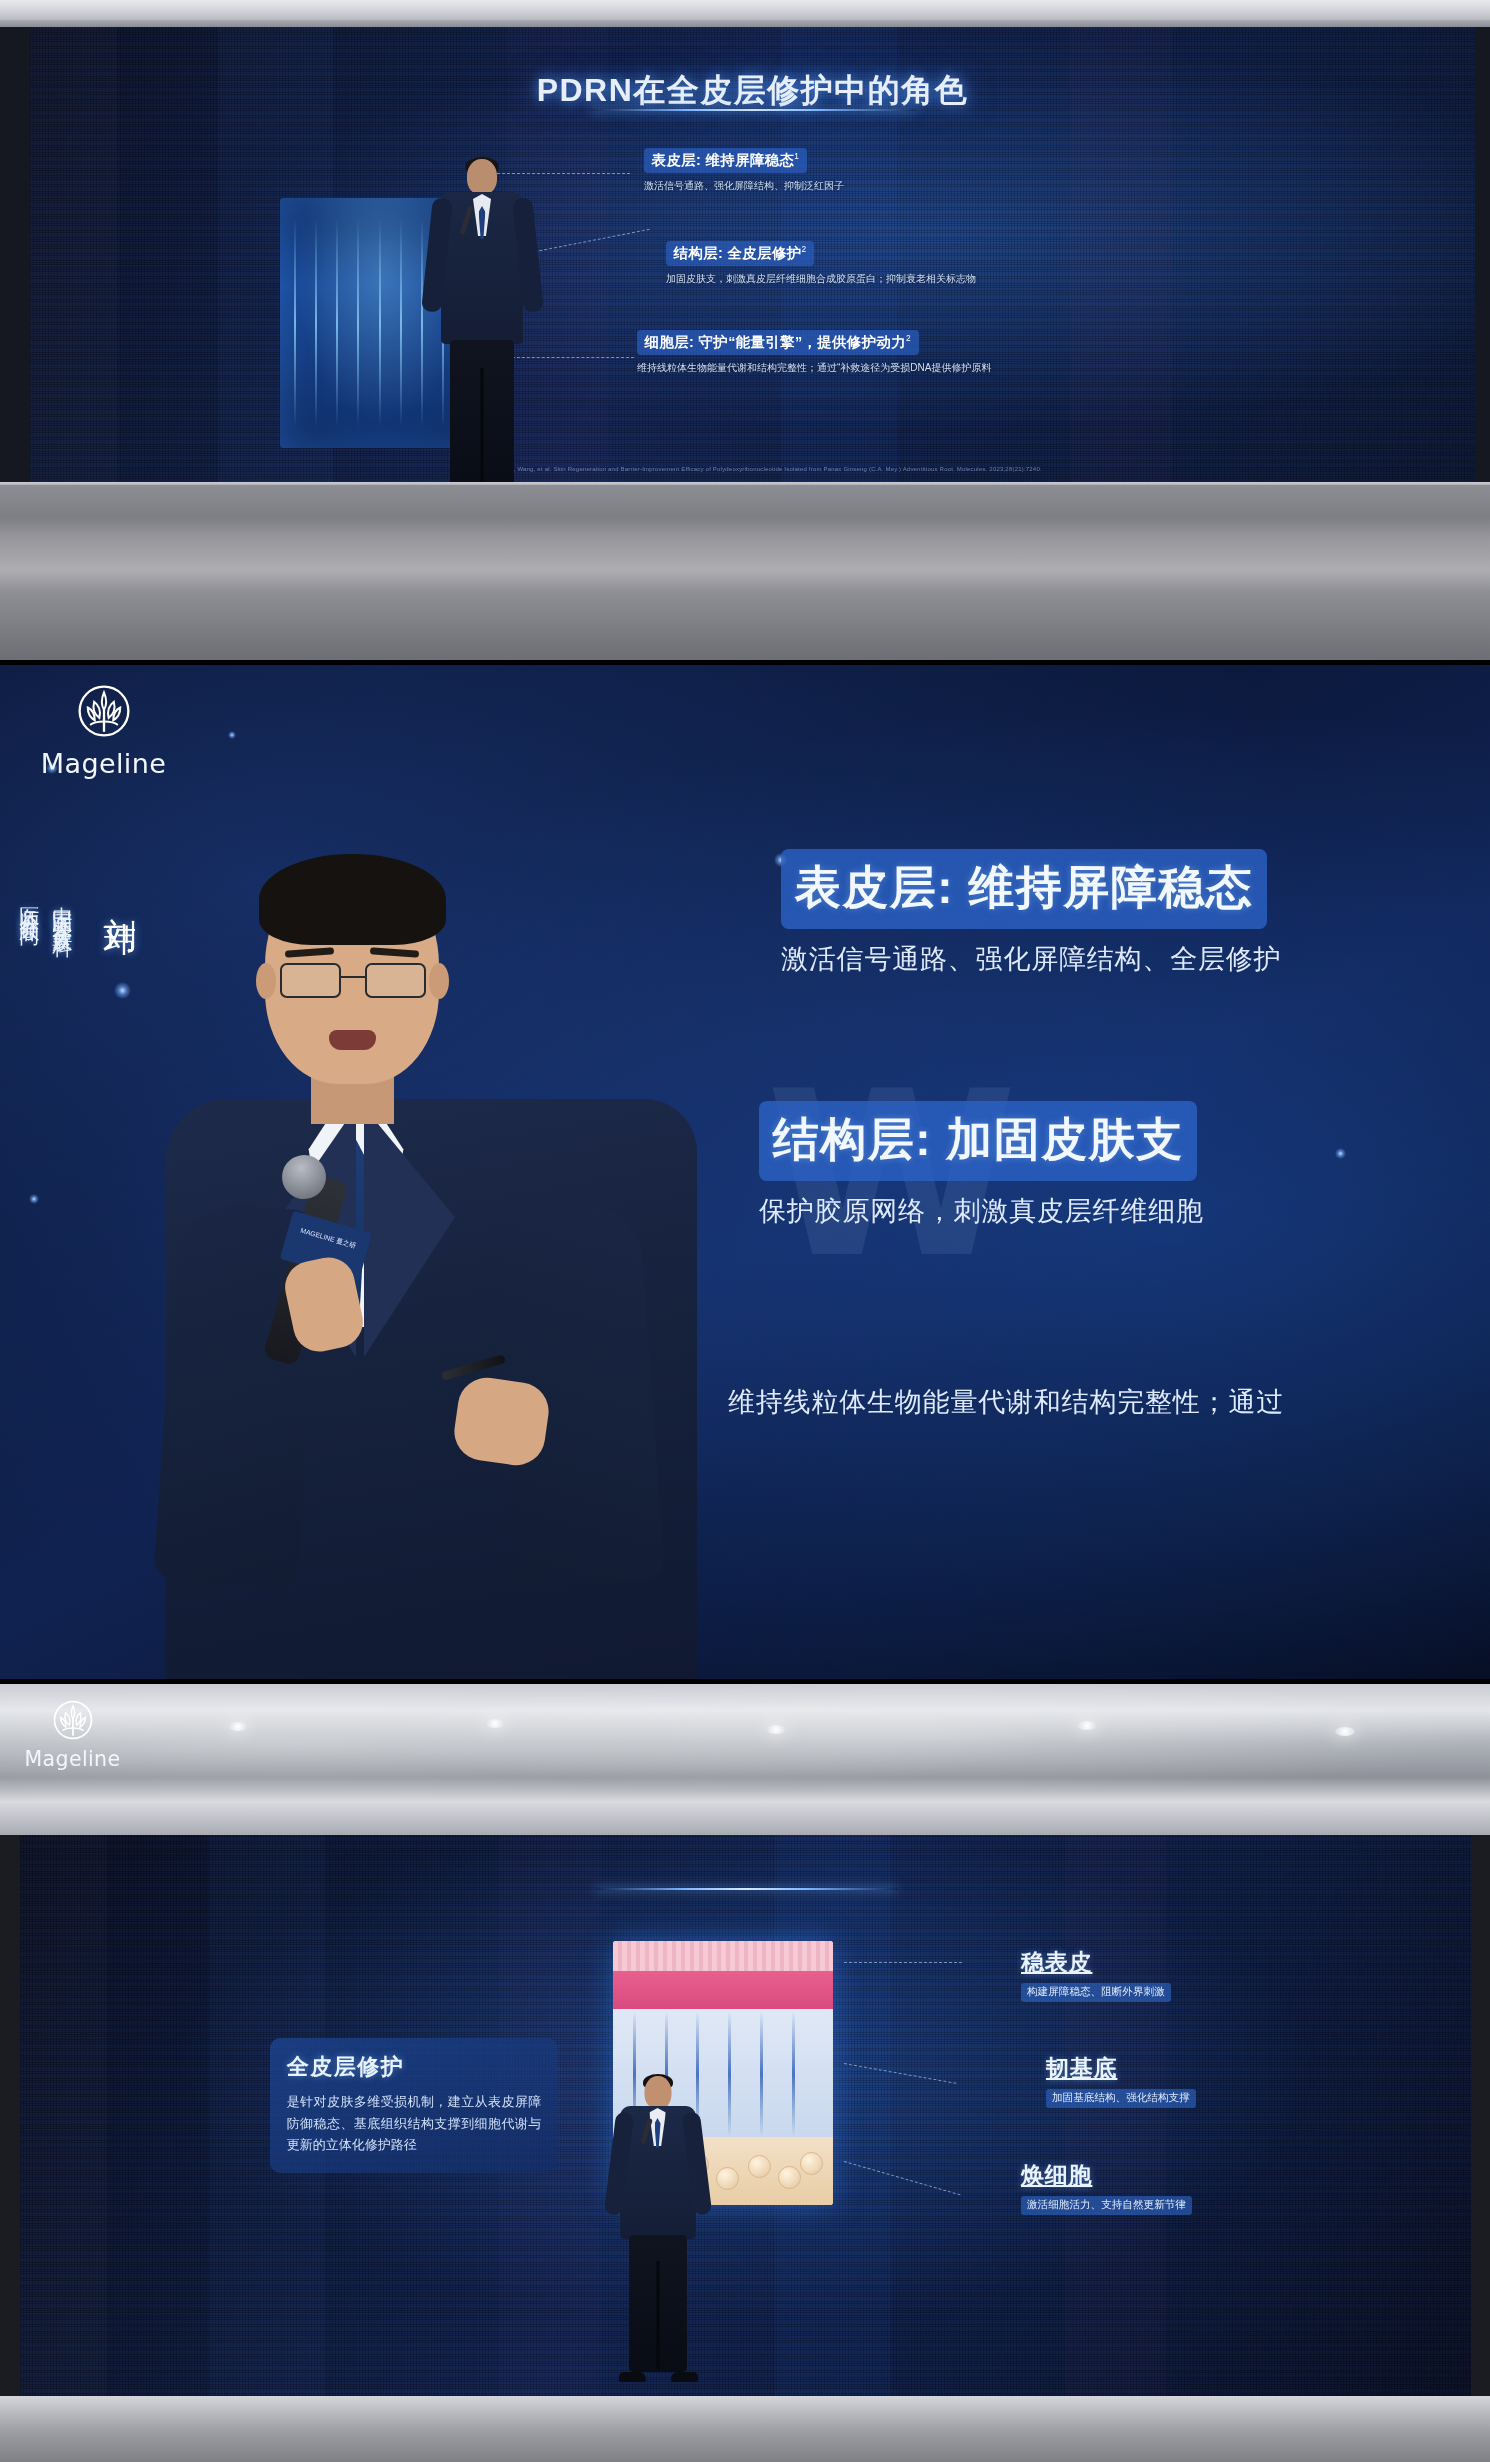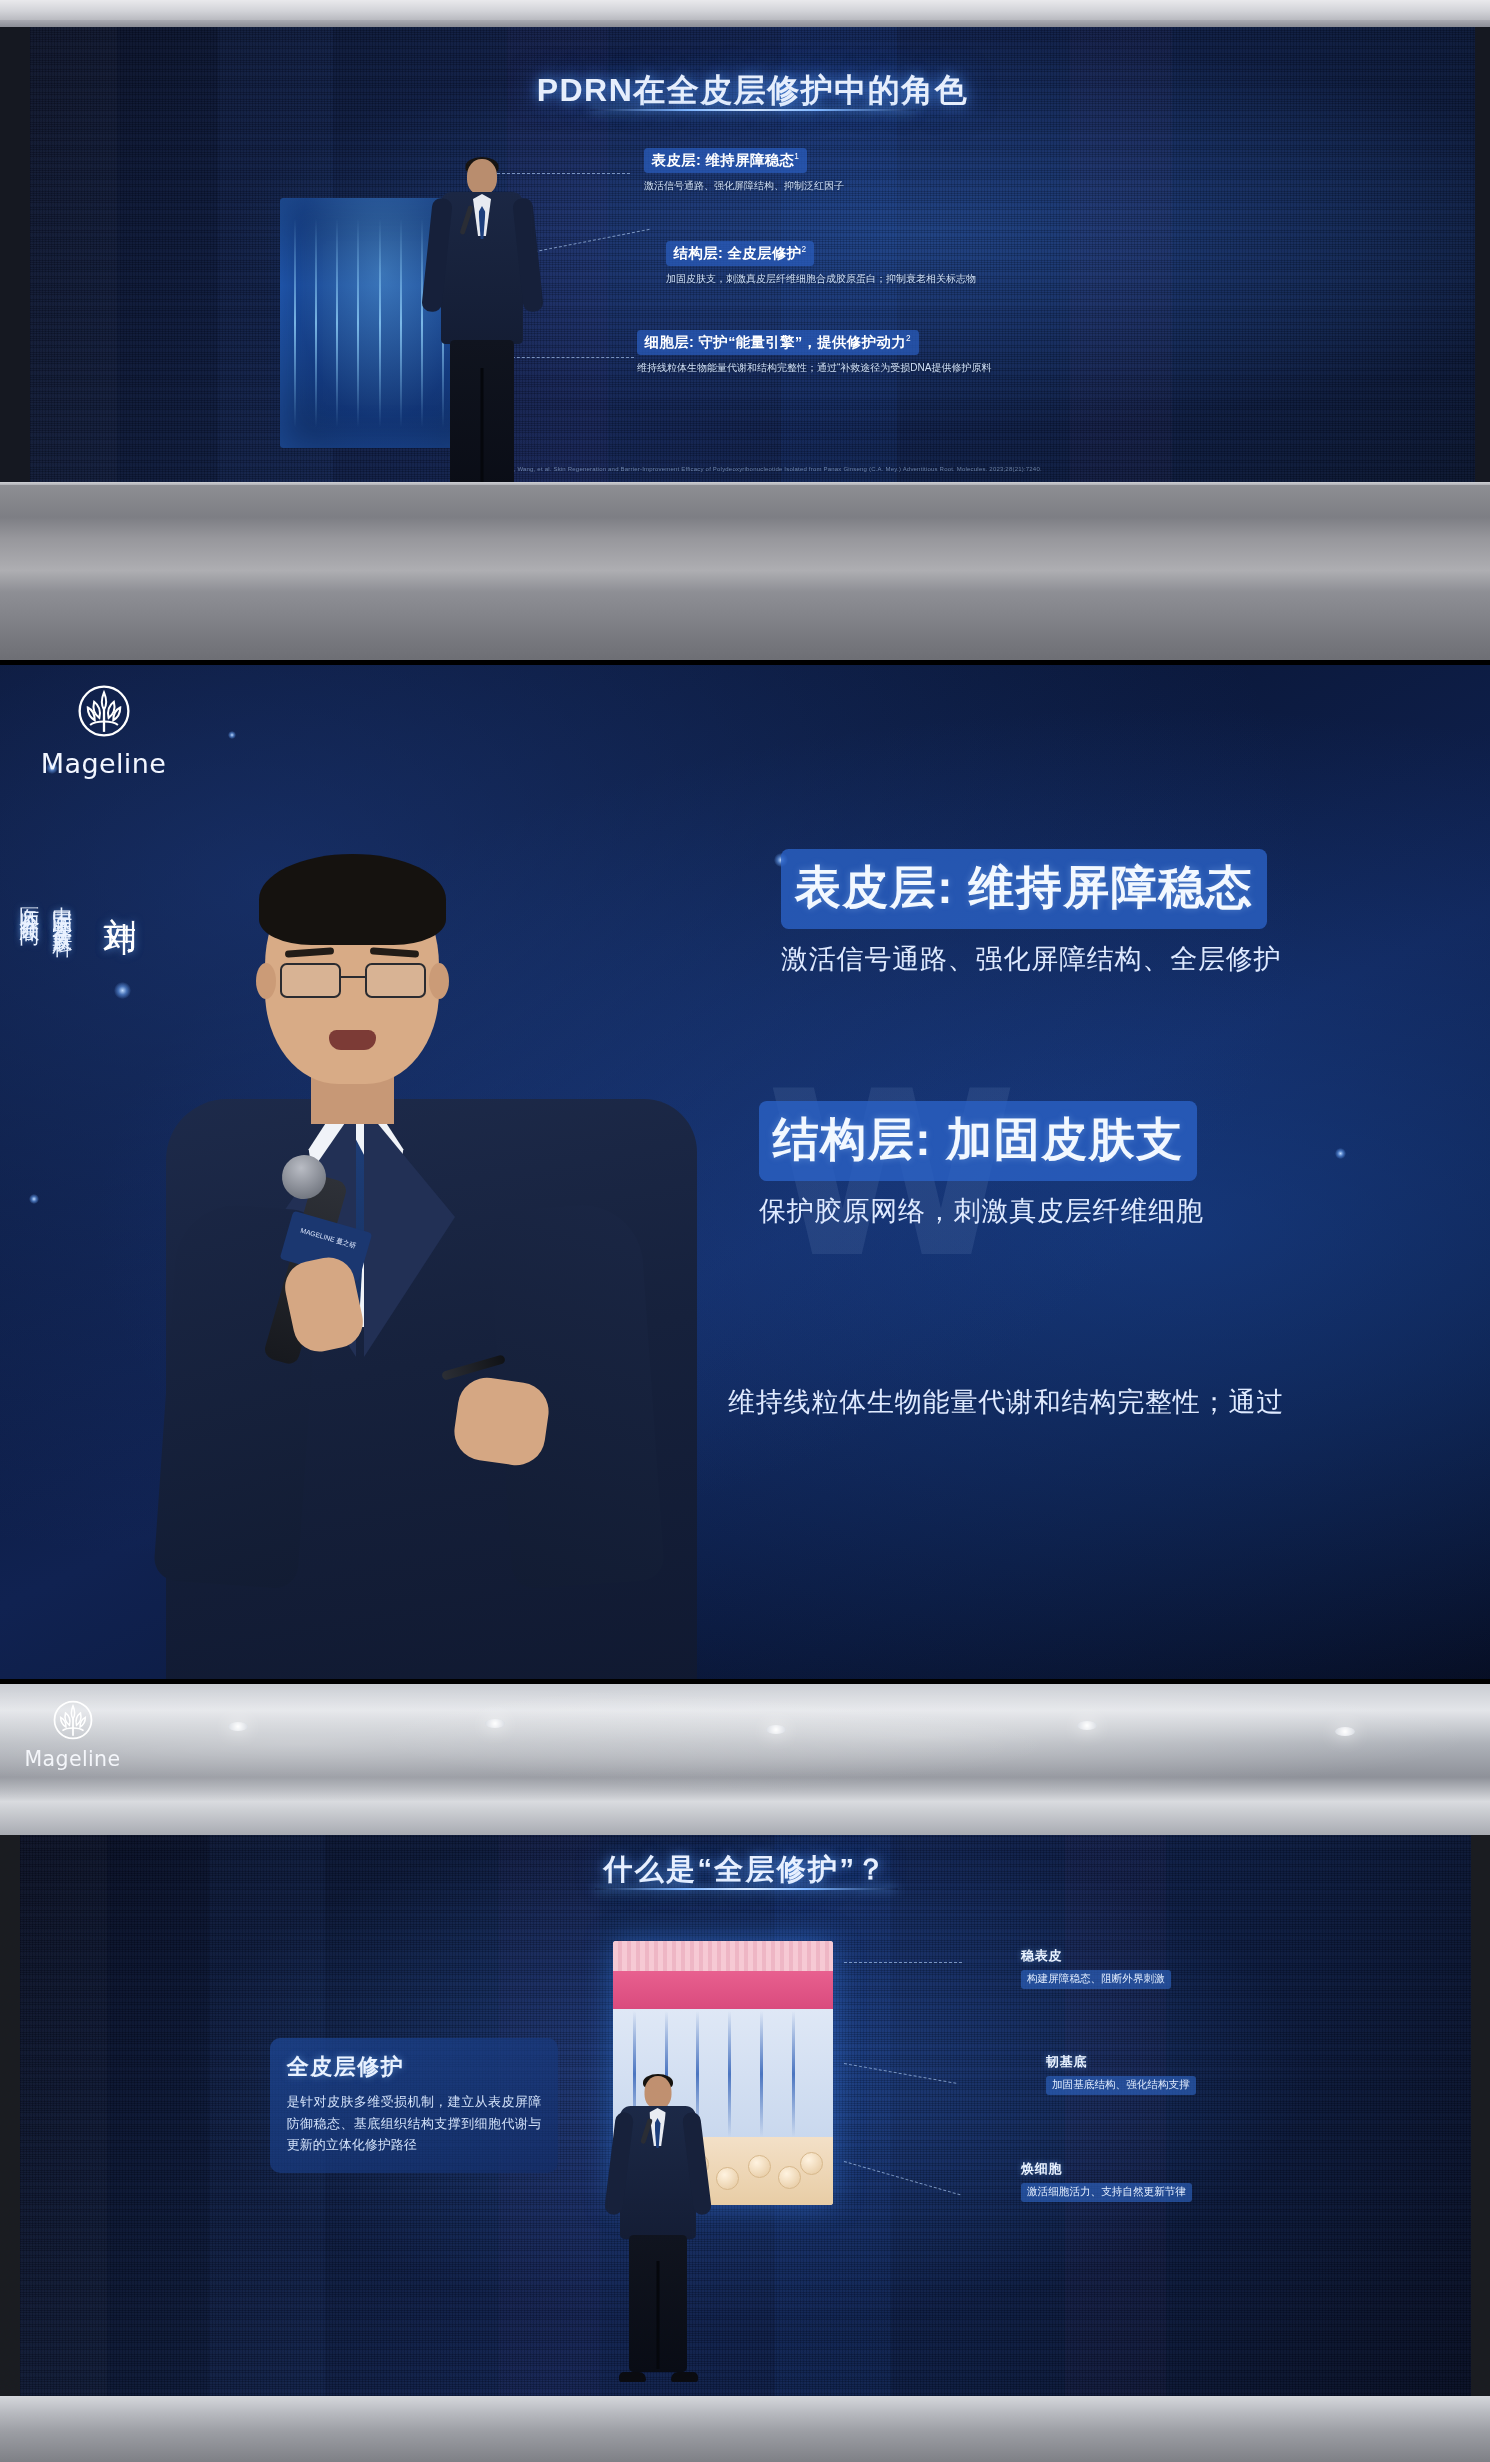--- a/index.html
+++ b/index.html
@@ -279,22 +279,22 @@
     border-radius:10.6px; padding:13.7px 16.7px 16.7px 16.7px;
   }
   #left-card-title {
     color:#e9f2ff; font-size:22px; font-weight:700; letter-spacing:1.5px;
     text-shadow: 0 0 7.6px rgba(130,190,255,.5);
   }
   #left-card-body {
     margin-top:9px; color:#d3e2fa; font-size:13px; line-height:1.68; text-align:justify;
   }
   .ann-bot { position:absolute; }
-  .ann-bot .ab-head { color:#eaf3ff; font-size:13px; font-weight:700; letter-spacing:0.8px;
-                      text-shadow:0 0 6px rgba(120,180,255,.45); white-space:nowrap; }
+  .ann-bot .ab-head { color:#eaf3ff; font-size:23px; font-weight:700; letter-spacing:0.8px;
+                      text-shadow:0 0 6px rgba(120,180,255,.45); white-space:nowrap;text-decoration:underline; }
   .ann-bot .ab-sub  { display:inline-block; margin-top:4.6px; background: rgba(47,103,200,.6);
                       color:#e3eeff; font-size:10.6px; padding:2.3px 6px 3px 6px; border-radius:3px; white-space:nowrap; }
   #presenter-bot { position:absolute; left:588px; top:241px; width:99px; height:303px; }
   .pb-head{ position:absolute; left:50%; transform:translateX(-50%); top:0; width:27px; height:33px; background:#c09070; border-radius:48% 48% 44% 44%; }
   .pb-hair{ position:absolute; left:50%; transform:translateX(-50%); top:-2.3px; width:30px; height:16.7px; background:#16130f; border-radius:50% 50% 36% 36%; }
   .pb-body{ position:absolute; left:50%; transform:translateX(-50%); top:30px; width:76px; height:133px;
             background:linear-gradient(180deg,#1c2947,#141d35); border-radius:10.6px 10.6px 4.6px 4.6px; }
   .pb-shirt{ position:absolute; left:50%; transform:translateX(-50%); top:32px; width:16.7px; height:38px; background:#e9ecf2;
              clip-path: polygon(50% 0,100% 12%,72% 100%,28% 100%,0 12%); }
   .pb-tie { position:absolute; left:50%; transform:translateX(-50%); top:42px; width:6px; height:30px; background:#1d3f7d;
@@ -481,21 +481,20 @@
         </svg>
       </div>
       <div class="ml-word">Mageline</div>
     </div>
 
     <div id="led-wall-bot">
       <div class="wall-blocks"></div>
       <div class="scanlines"></div>
       <div class="vscan"></div>
 
-      <div id="slide-title-bot">什么是“全层修护”？</div>
       <div id="title-underline-bot"></div>
 
       <div id="skin-diagram">
         <div class="sd-top"></div>
         <div class="sd-pink"></div>
         <div class="sd-mid"></div>
         <div class="sd-fib" style="left:20px"></div>
           <div class="sd-fib" style="left:52px"></div>
         <div class="sd-fib" style="left:83px"></div>
           <div class="sd-fib" style="left:115px"></div>

